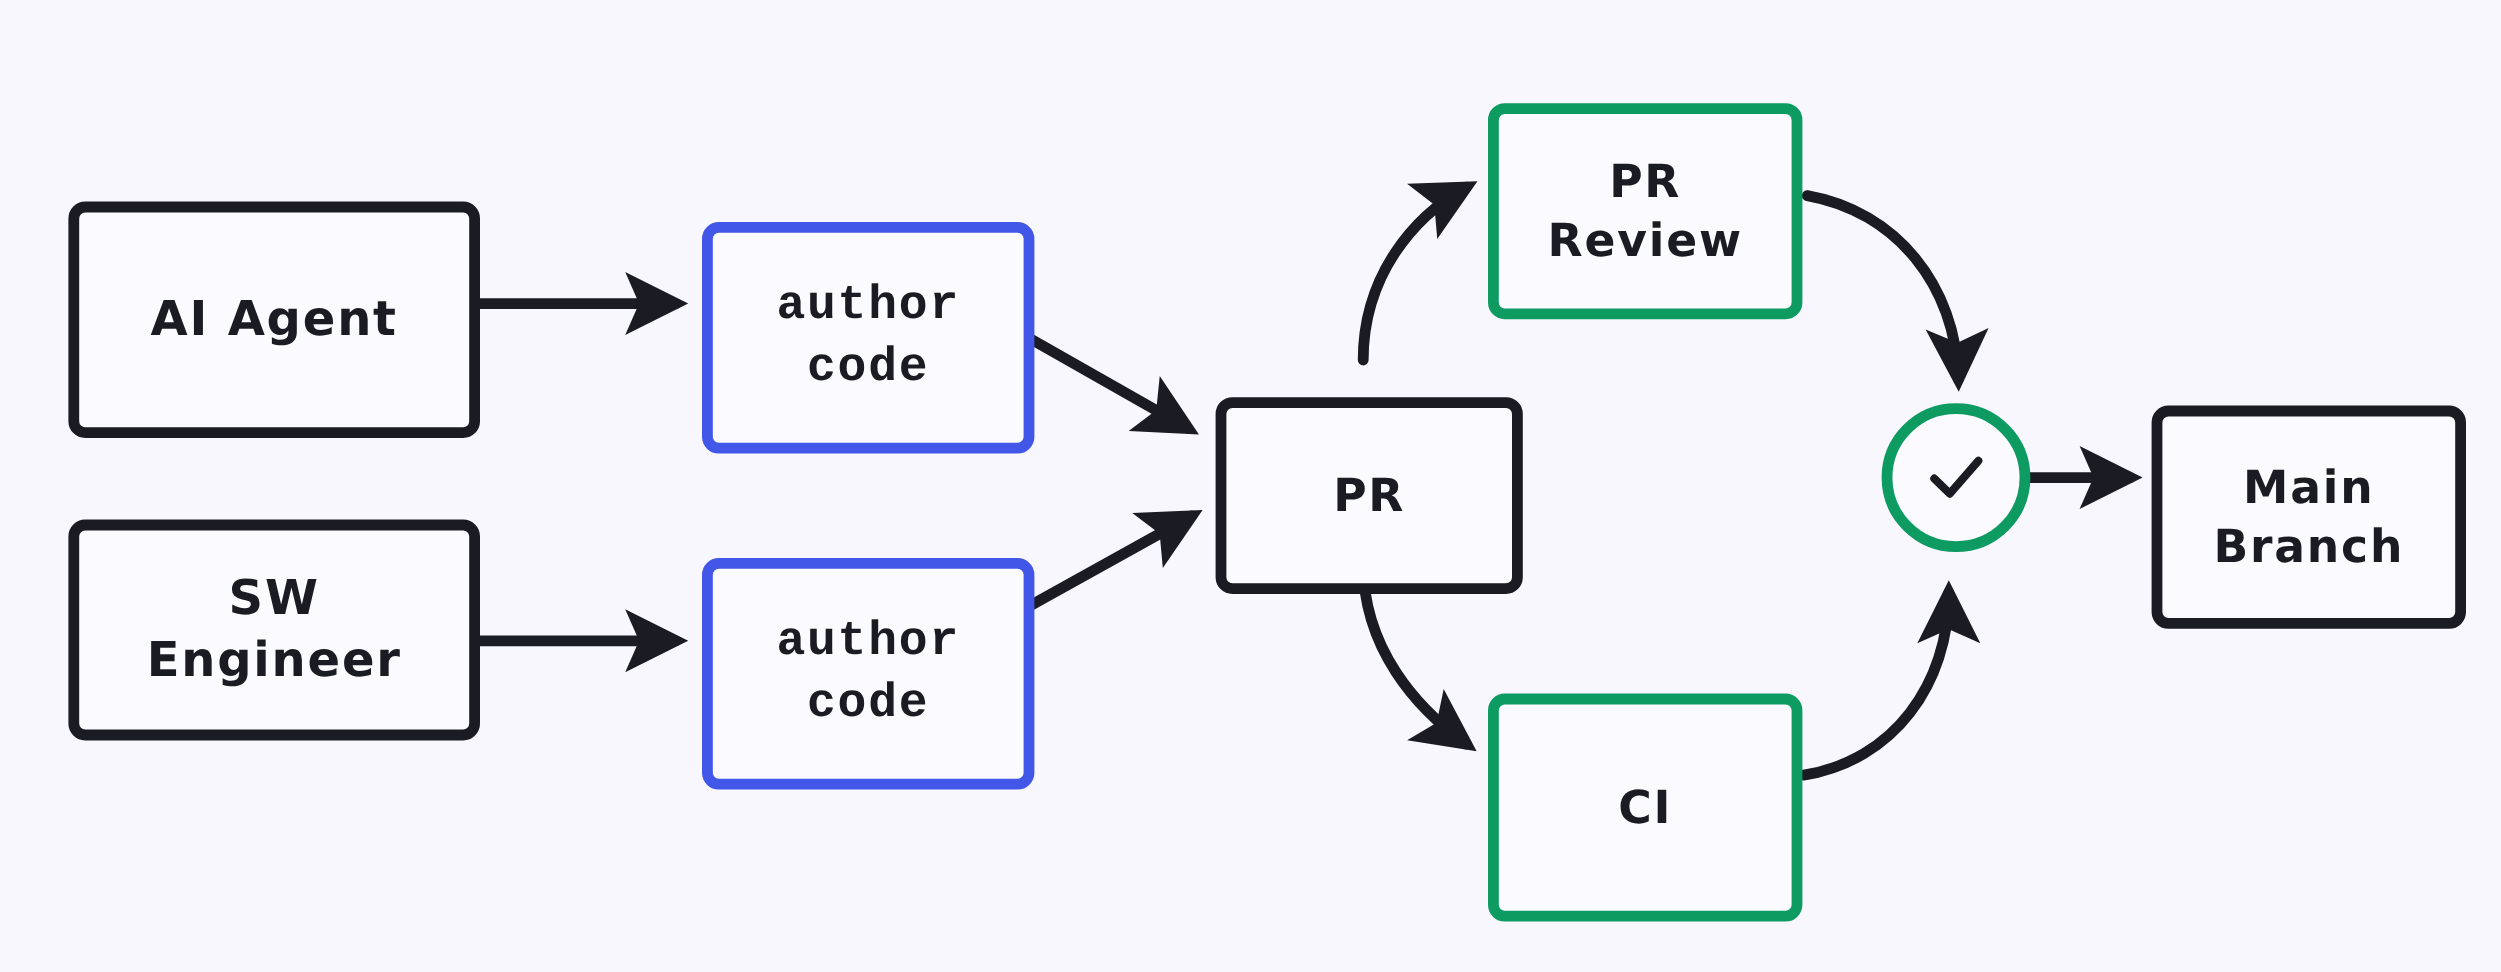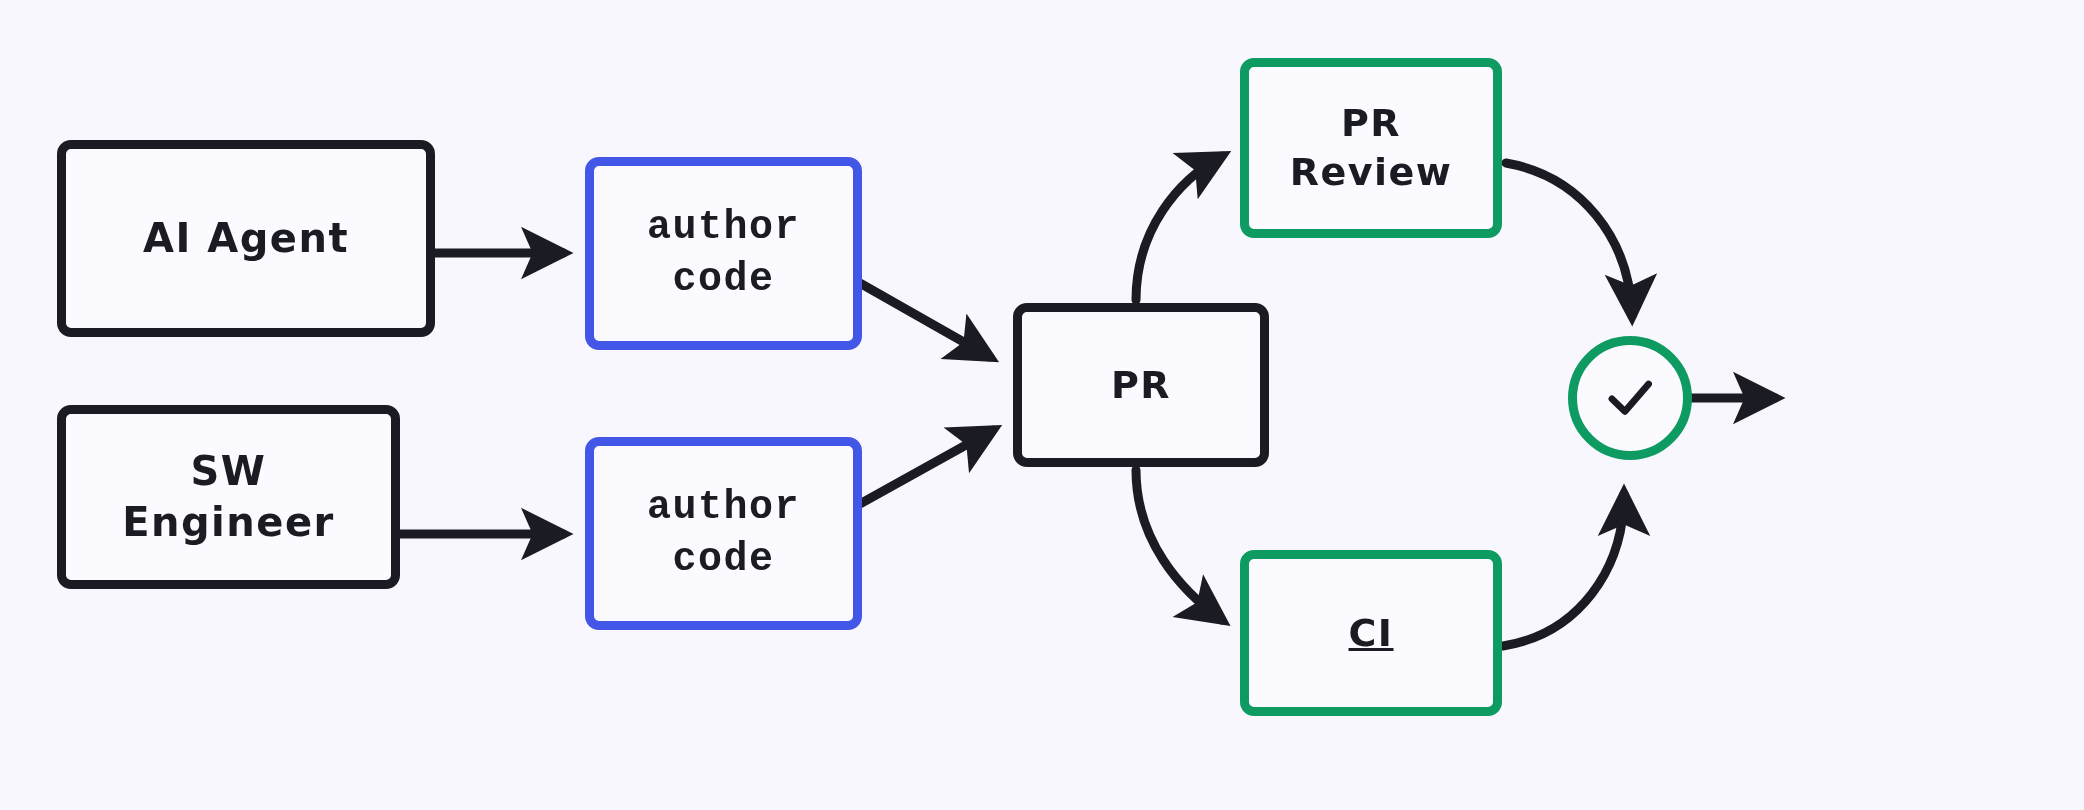--- a/index.html
+++ b/index.html
@@ -30,20 +30,21 @@
     justify-content: center;
     text-align: center;
     background: #fbfaff;
     border-radius: 14px;
     color: #1b1b23;
     font-family: "DejaVu Sans", sans-serif;
     font-weight: 700;
     letter-spacing: 1.5px;
     line-height: 1.28;
     user-select: none;
+    margin-top: 28px;
   }
   .node-dark   { border: 9px solid #1b1b23; }
   .node-blue   { border: 9px solid #4257e8; font-family: Liberation Mono, monospace; }
   .node-green  { border: 9px solid #0d9b62; }
 
   .check-circle {
     position: absolute;
     box-sizing: border-box;
     border-radius: 50%;
     border: 9px solid #0d9b62;
@@ -80,21 +81,21 @@
       <path d="M 1136 470 C 1136 540 1180 590 1222 620" marker-end="url(#ah)"></path>
 
       <path d="M 1506 163 C 1580 176 1630 238 1632 316" marker-end="url(#ah)"></path>
 
       <path d="M 1503 646 C 1578 634 1624 570 1624 494" marker-end="url(#ah)"></path>
 
       <path d="M 1692 398 L 1775 398" marker-end="url(#ah)"></path>
     </g>
   </svg>
 
-  <div class="node node-dark" style="left:57px; top:140px; width:378px; height:197px; font-size:40px;">
+  <div class="node node-dark" style="left:57px; top:140px; width:343px; height:197px; font-size:40px;">
     <span>AI Agent</span>
   </div>
 
   <div class="node node-dark" style="left:57px; top:405px; width:343px; height:184px; font-size:40px;">
     <span style="white-space:pre-line;">SW
 Engineer</span>
   </div>
 
   <div class="node node-blue" style="left:585px; top:157px; width:277px; height:193px; font-size:40px;">
     <span style="white-space:pre-line;">author
@@ -108,24 +109,28 @@
 
   <div class="node node-dark" style="left:1013px; top:303px; width:256px; height:164px; font-size:38px;">
     <span>PR</span>
   </div>
 
   <div class="node node-green" style="left:1240px; top:58px; width:262px; height:180px; font-size:38px;">
     <span style="white-space:pre-line;">PR
 Review</span>
   </div>
 
-  <div class="node node-green" style="left:1240px; top:550px; width:262px; height:166px; font-size:38px;text-decoration:underline;">
+  <div class="node node-green" style="left:1240px; top:550px; width:262px; height:190px; font-size:38px;">
     <span>CI</span>
   </div>
 
   <div class="check-circle" style="left:1568px; top:336px; width:124px; height:124px;">
     <svg width="62" height="62" viewBox="0 0 24 24">
       <path d="M 5 12.3 L 10 17.2 L 19.2 6.6" fill="none" stroke="#1b1b23" stroke-width="2.6" stroke-linecap="round" stroke-linejoin="round"></path>
     </svg>
   </div>
 
+  <div class="node node-dark" style="left:1793px; top:310px; width:262px; height:186px; font-size:38px;">
+    <span style="white-space:pre-line;">Main
+Branch</span>
+  </div>
 
 </div>
 
 </body></html>

